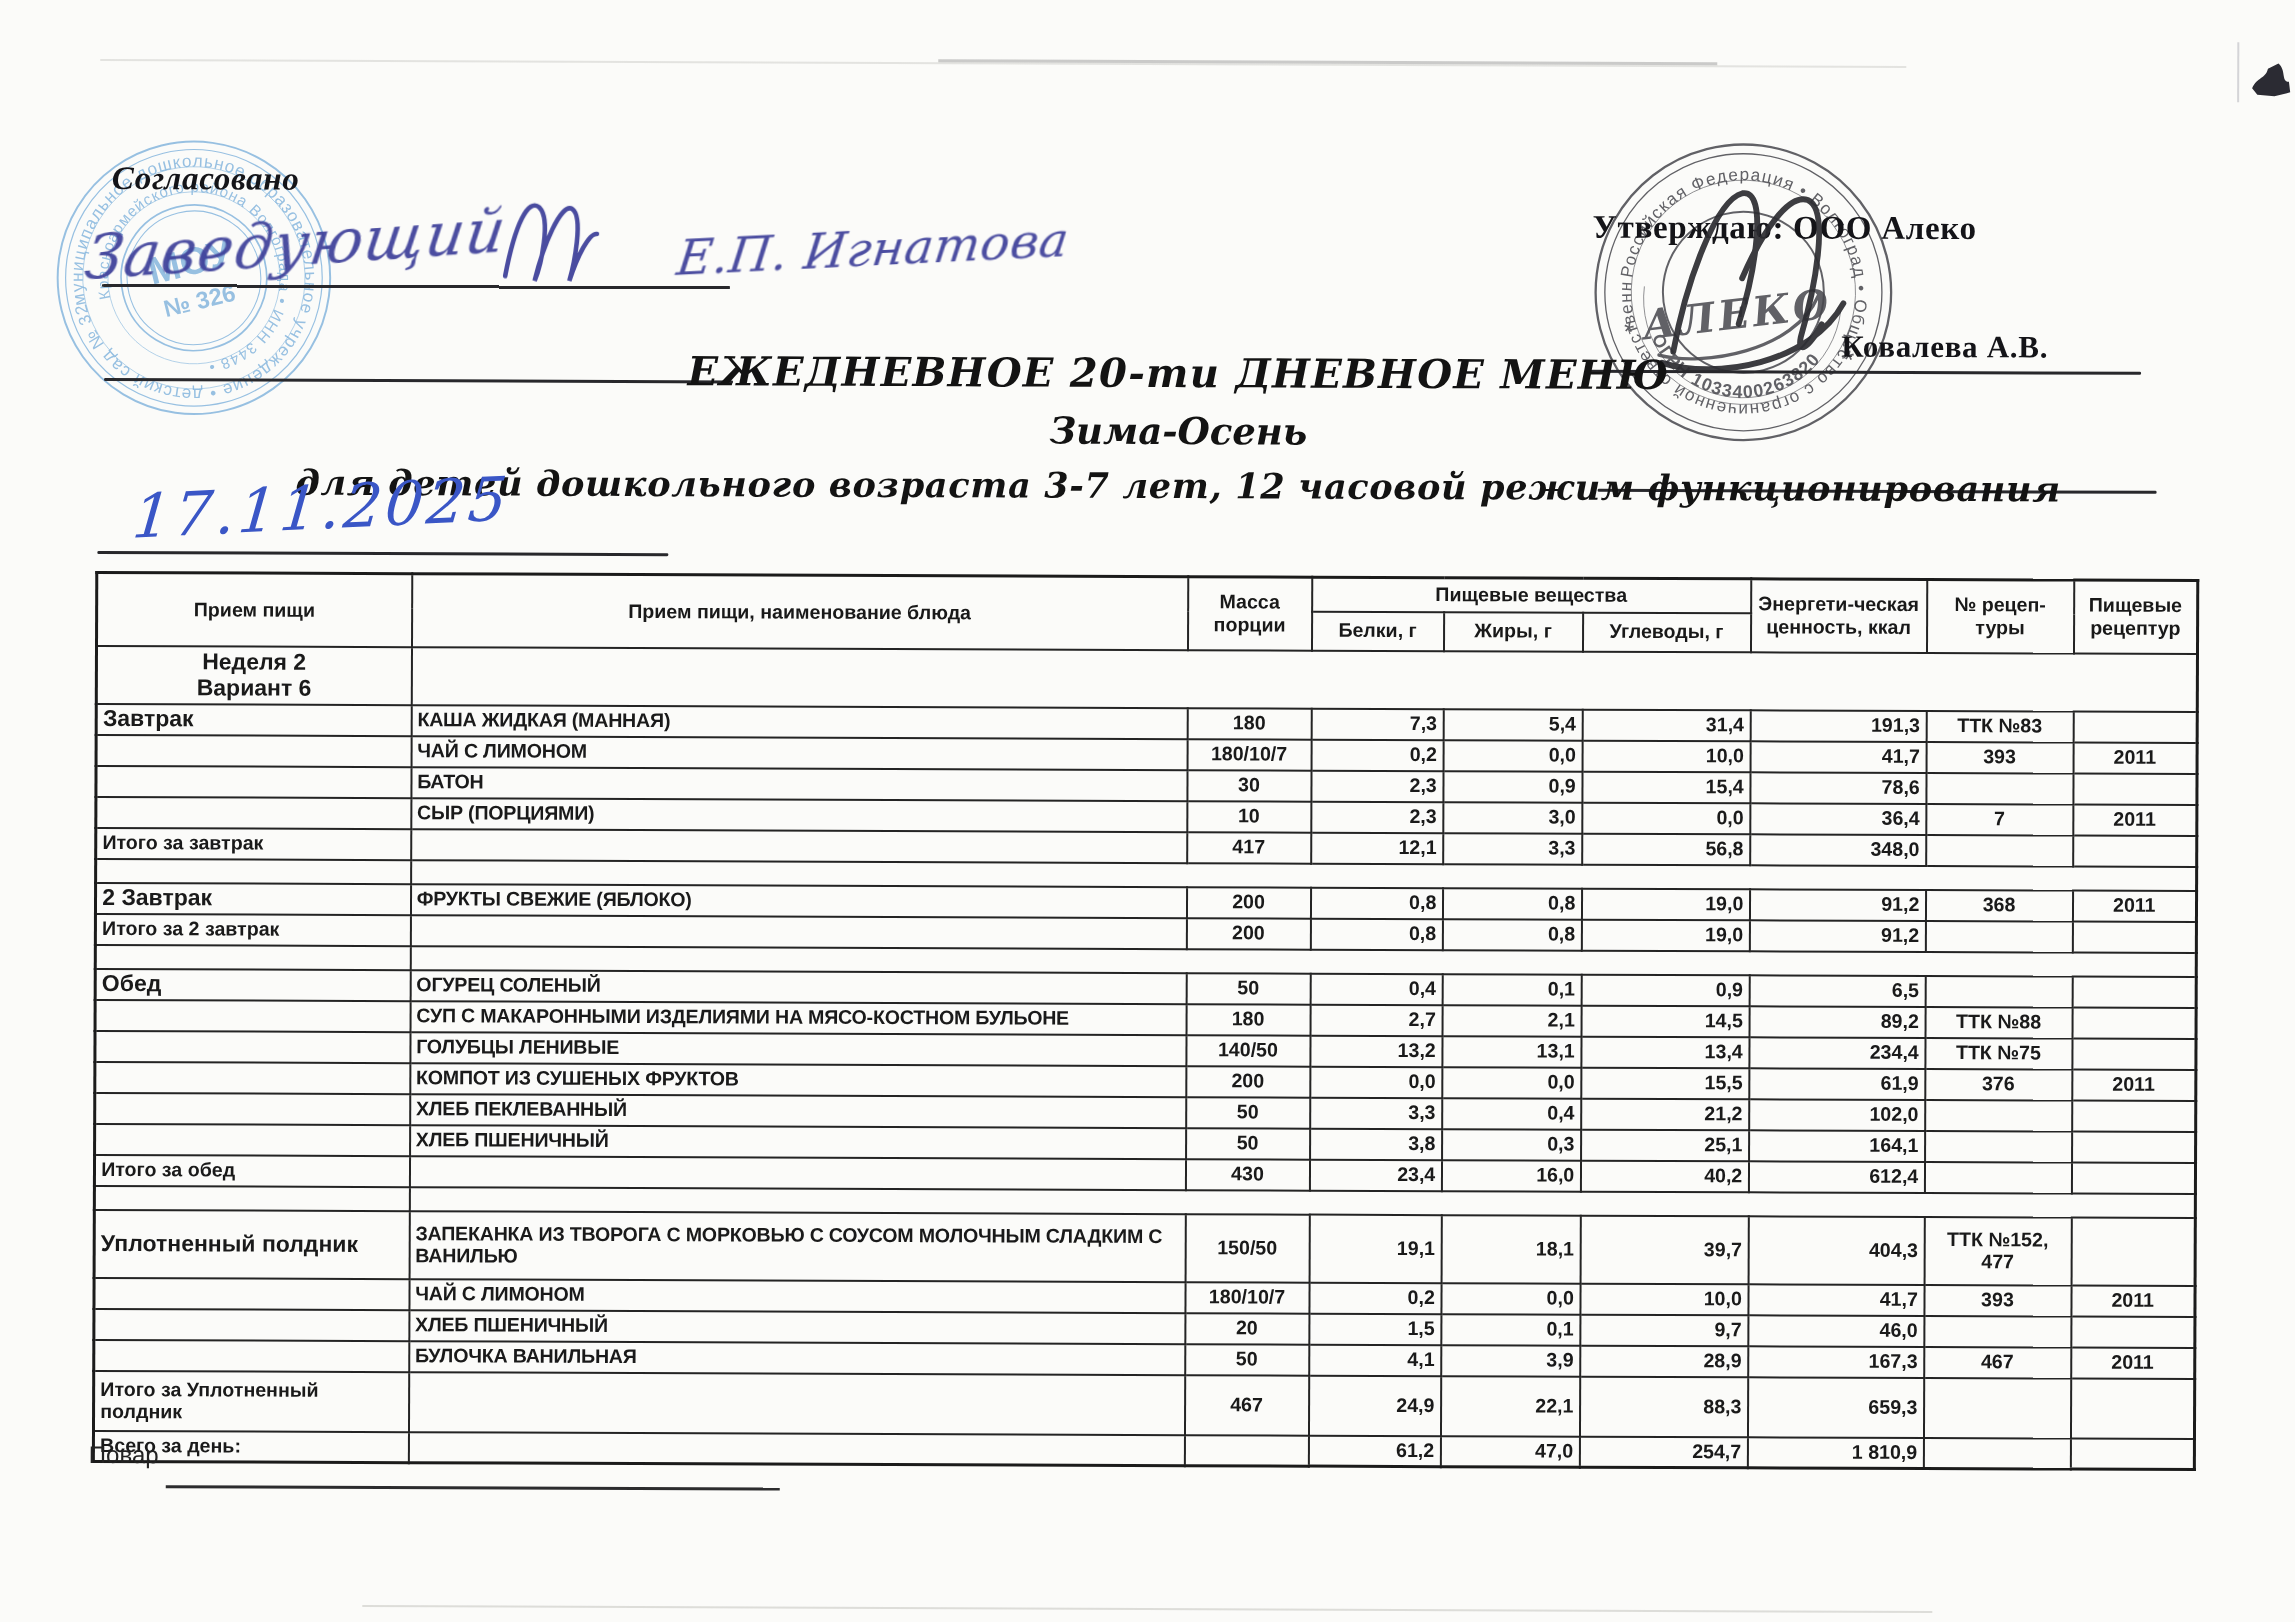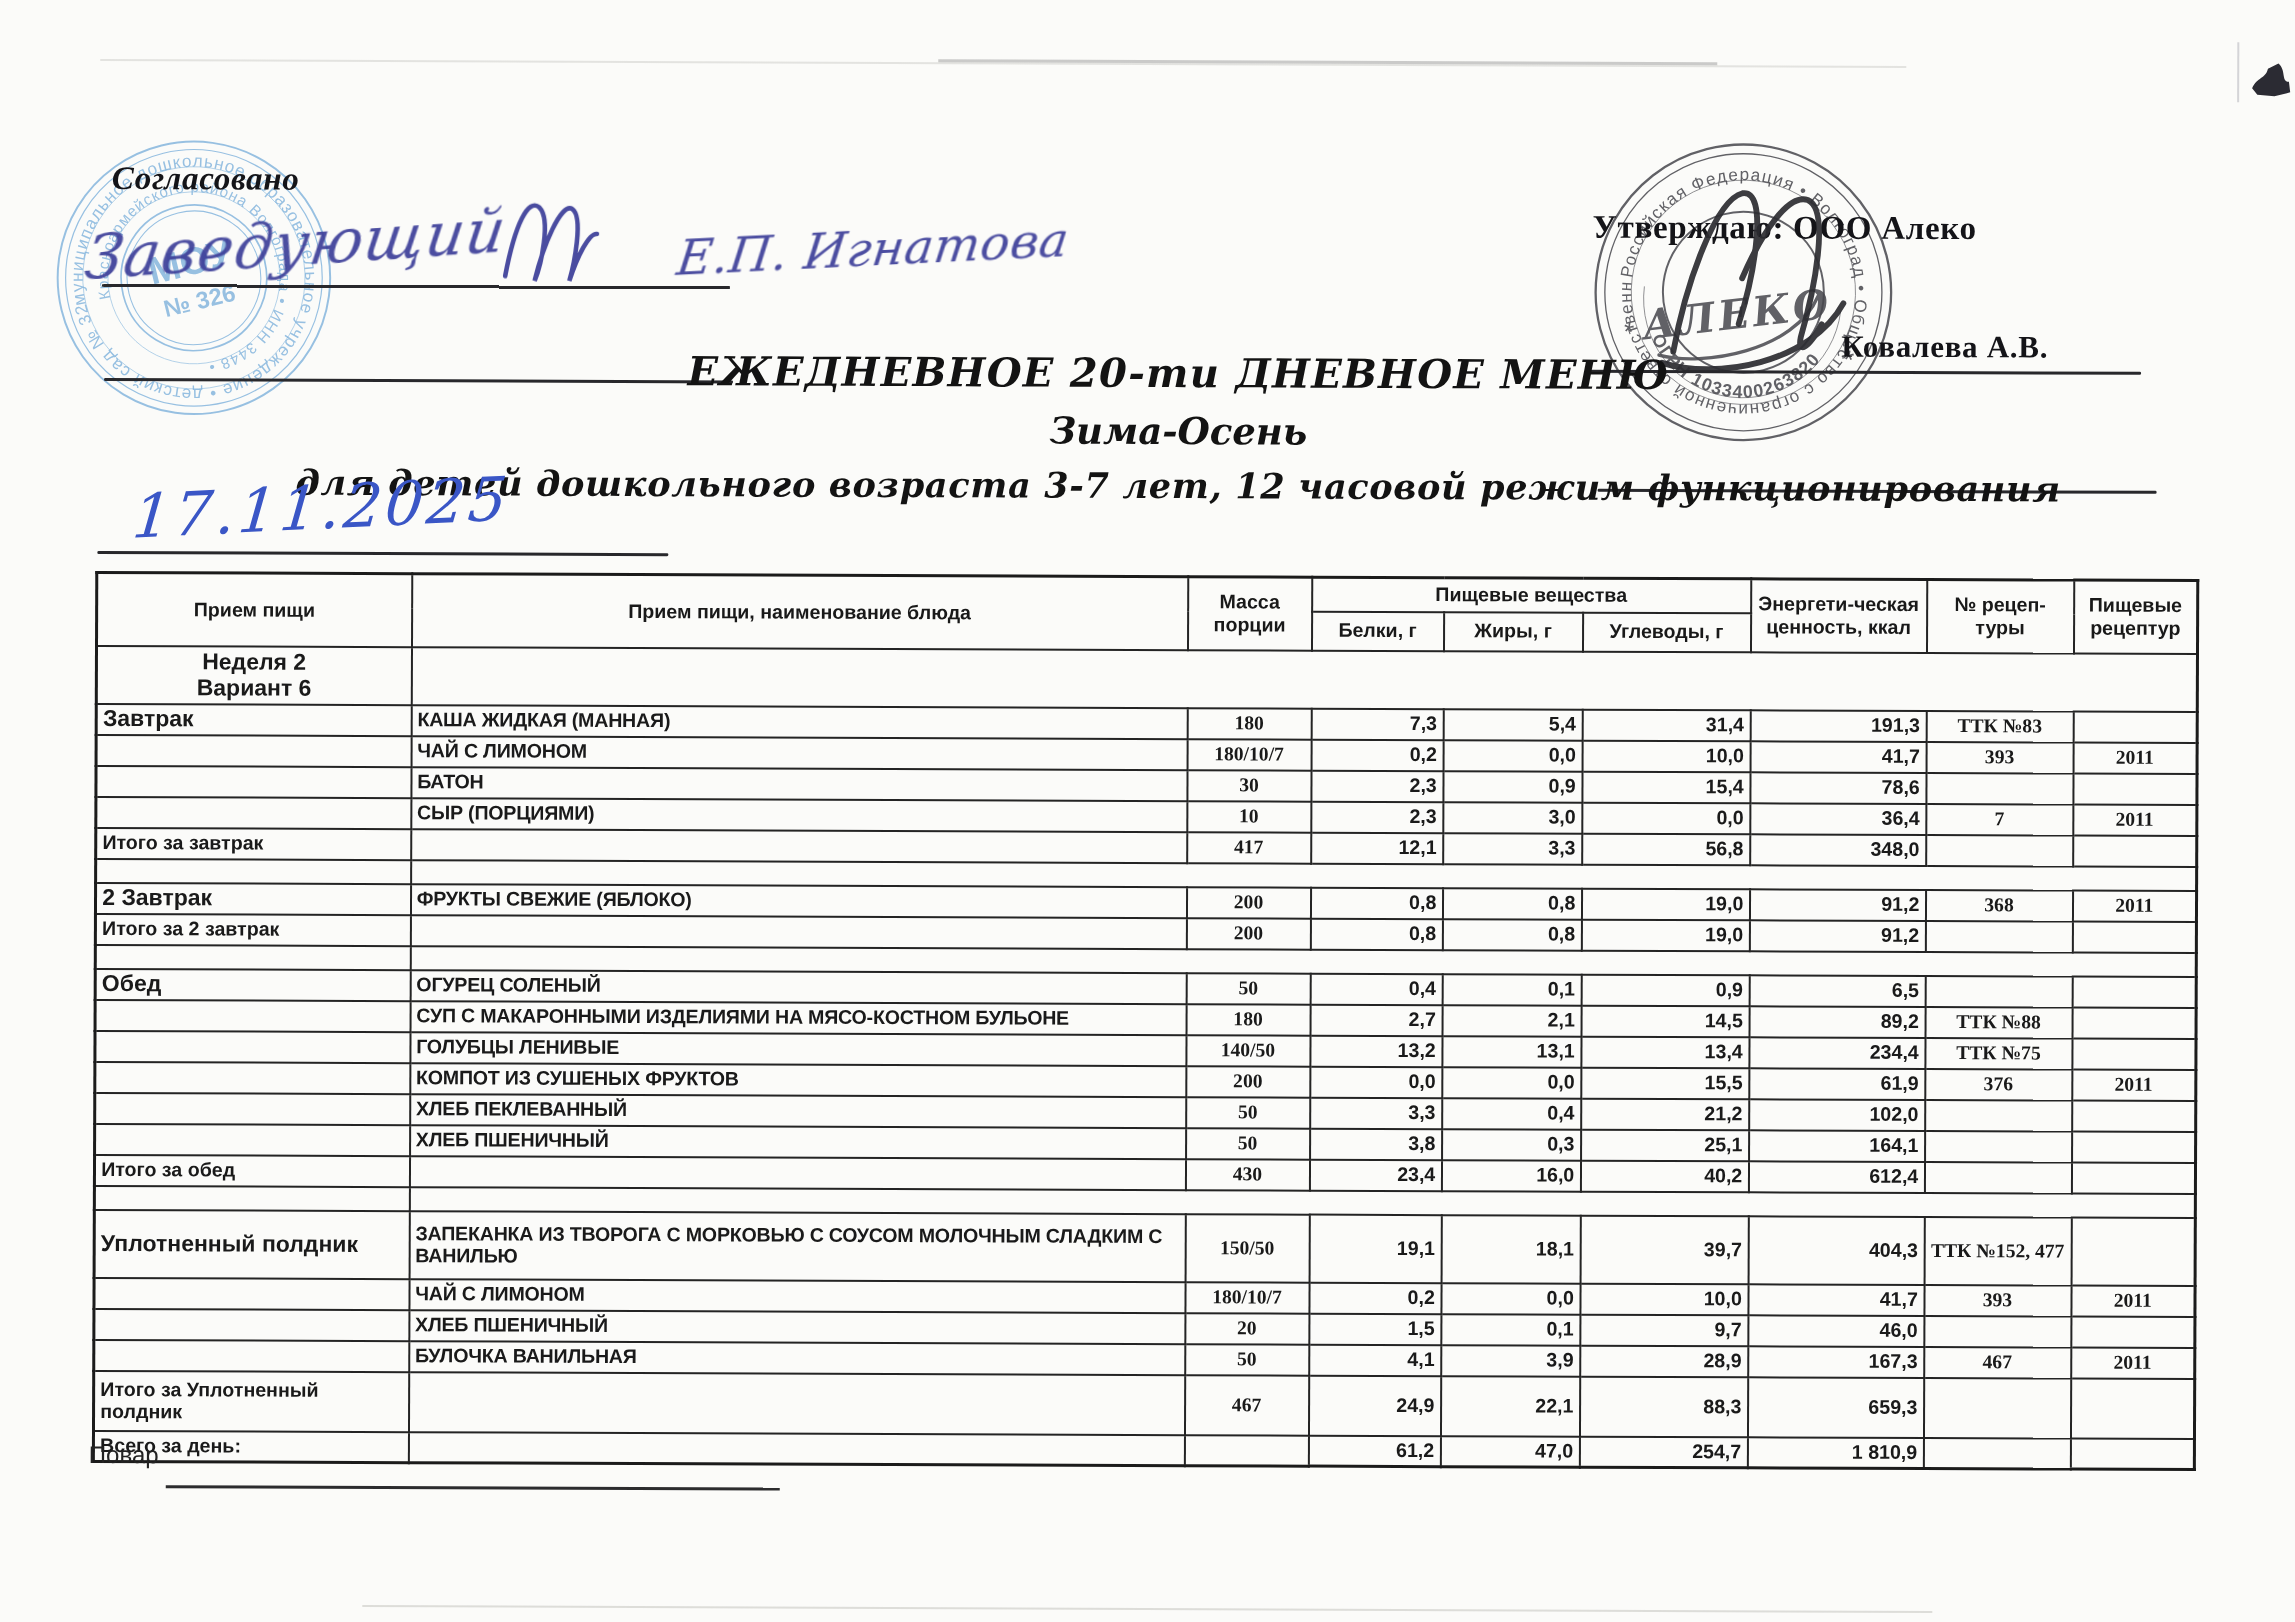--- a/index.html
+++ b/index.html
@@ -40,21 +40,21 @@
   .menu-table th{font-size:19.6px;font-weight:700;text-align:center;line-height:1.18;padding:2.6px 5.2px;color:#191919;}
   .menu-table td{font-size:19.6px;font-weight:700;padding:1.3px 5.2px;line-height:1.12;color:#1a1a1a;}
   tr.h-top{height:34px;} tr.h-sub{height:39px;}
   tr.r-variant{height:58px;} tr.r-dish{height:31px;} tr.r-total{height:31px;} tr.r-spacer{height:24px;}
   tr.tall{height:68px;} tr.tall2{height:60px;}
   .c-section{text-align:left;padding-left:6.5px;}
   .r-dish .c-section{font-size:23px;}
   .r-total .c-section{font-size:19.6px;}
   .r-variant .c-section{font-size:23px;text-align:center;white-space:pre-line;}
   .c-dish{text-align:left;letter-spacing:-0.2px;padding-left:6.5px;}
-  .c-mass,.c-rec,.c-src{text-align:center;font-family:Liberation Serif, serif;}
+  .c-mass,.c-rec,.c-src{text-align:center;}
   .c-val{text-align:right;padding-right:19.6px;}
 
   
   .cook-label{position:absolute;left:92px;top:1445px;font-size:24px;font-weight:400;color:#222;text-align:right;}
   .cook-line{position:absolute;left:169px;top:1489px;width:614px;height:2.6px;background:#2c2c2e;}
 
   .corner-mark{position:absolute;left:2246px;top:55px;}
 </style>
 </head>
 <body>

